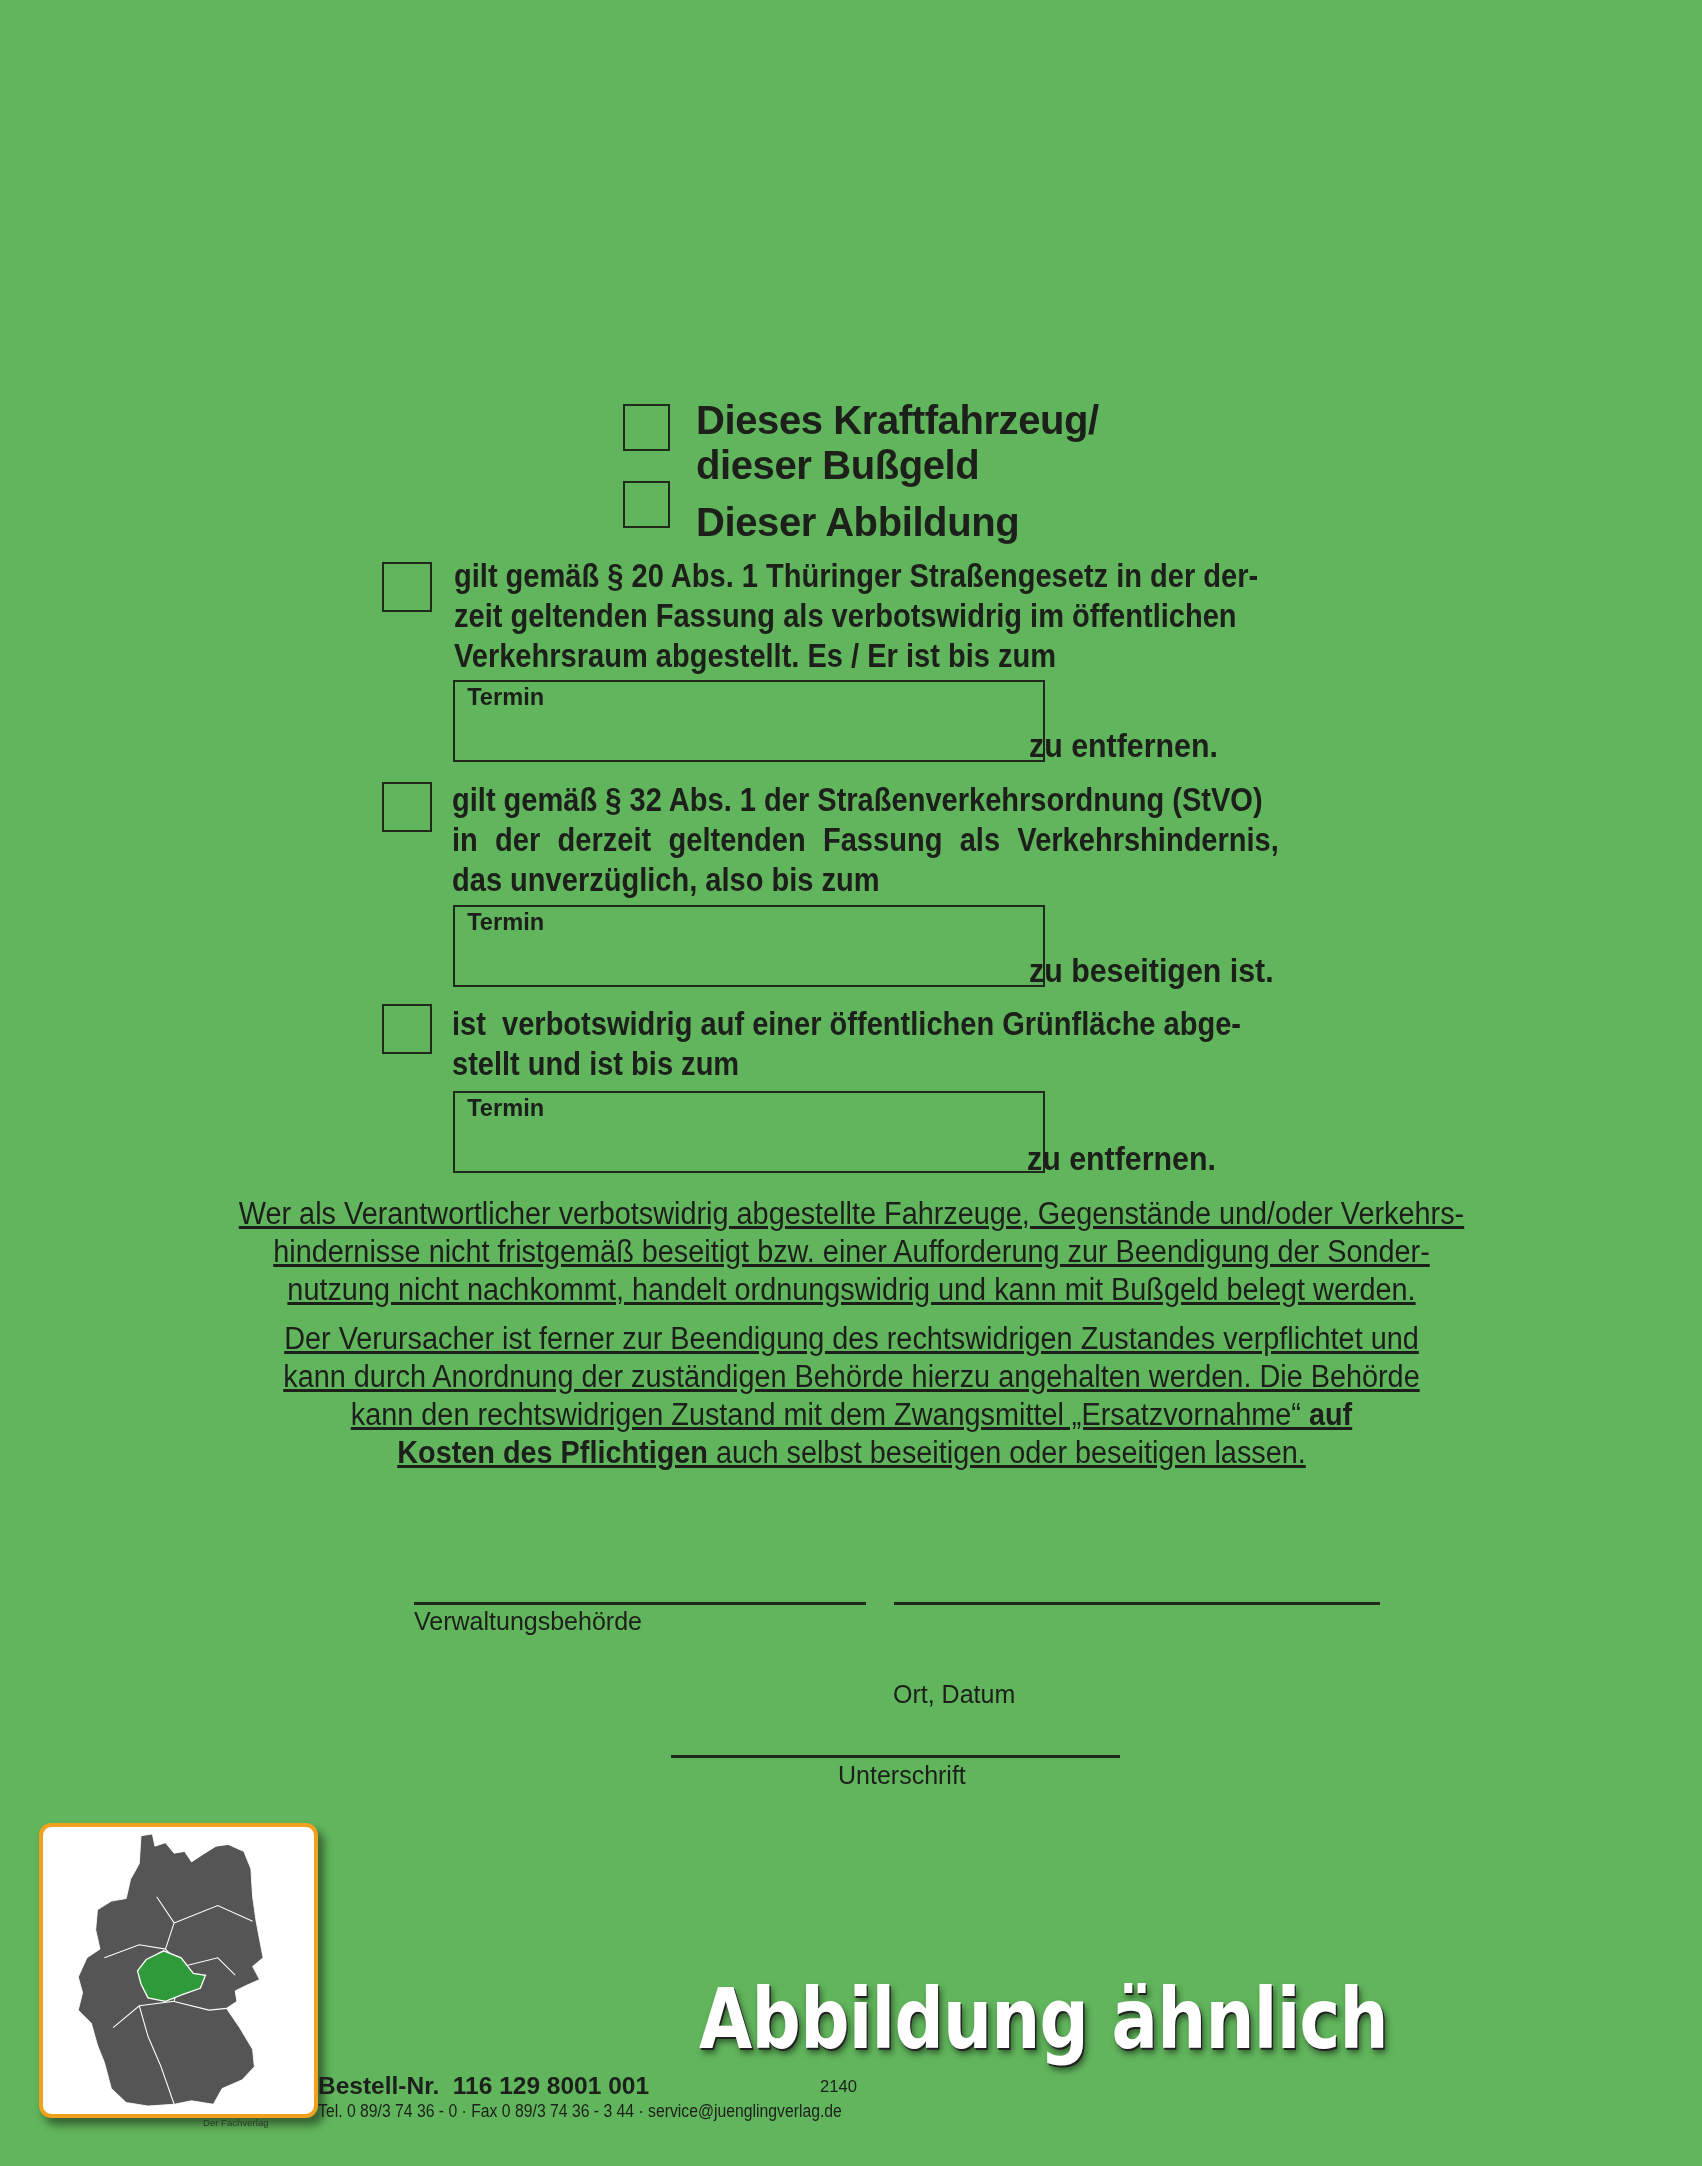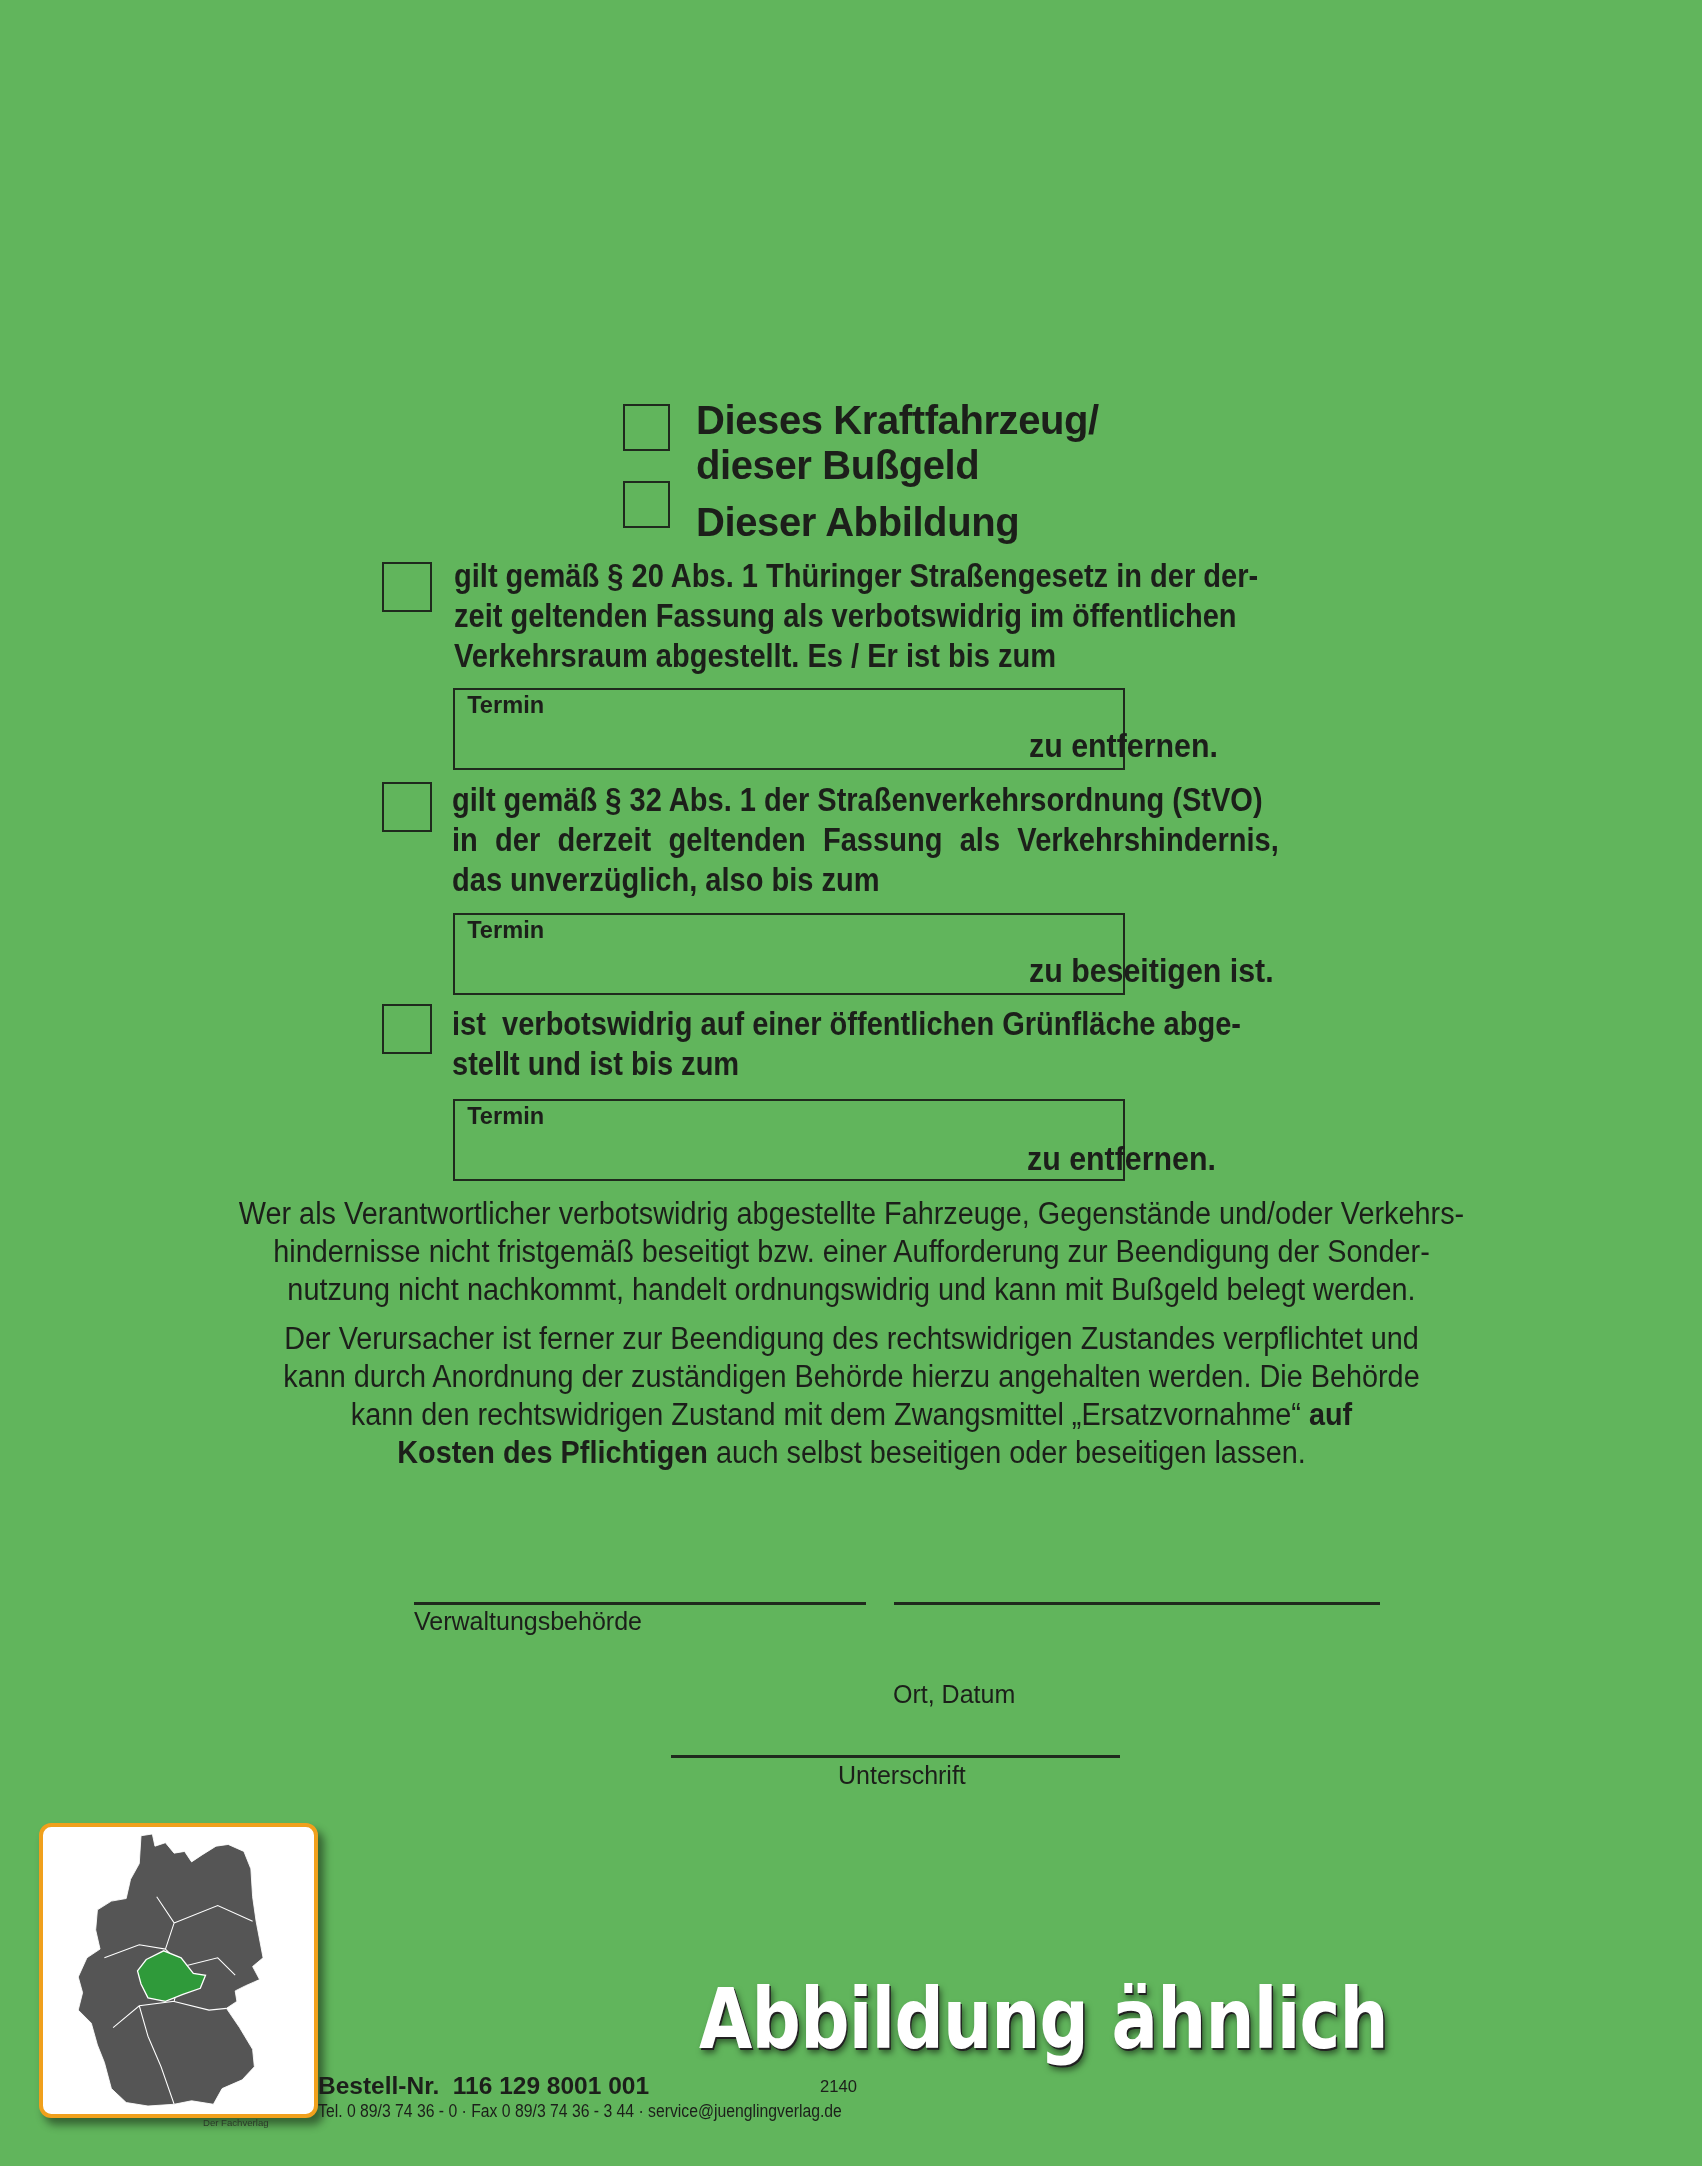--- a/index.html
+++ b/index.html
@@ -2,24 +2,24 @@
 <html style="font-size:14px"><head>
 <meta charset="utf-8">
 <style>
   html, body { margin:0; padding:0; }
   body { width:1702px; height:2166px; background:#61b55c; position:relative; overflow:hidden;
          font-family:"Liberation Sans", sans-serif; color:#1c1f1a; }
   .abs { position:absolute; }
   .cb { position:absolute; width:47px; height:47px; border:2.2px solid #1f2a1d; box-sizing:border-box; }
   .head { font-weight:bold; font-size:40px; line-height:45px; letter-spacing:-0.4px;margin-top:8px; }
   .opt { font-weight:bold; font-size:33px; line-height:40px; transform:scaleX(0.88); transform-origin:left top; white-space:nowrap; }
-  .termin-box { position:absolute; width:672px; height:82px; border:2.2px solid #1f2a1d; box-sizing:border-box;margin-top:8px; }
+  .termin-box { position:absolute; width:592px; height:82px; border:2.2px solid #1f2a1d; box-sizing:border-box; }
   .termin-label { position:absolute; left:12.2px; top:1.7px; font-weight:bold; font-size:23.6px; }
   .tail { position:absolute; font-weight:bold; font-size:33px; transform:scaleX(0.92); transform-origin:left top; white-space:nowrap; }
-  .para { position:absolute; left:131px; width:1441px; text-align:center; font-size:31px; line-height:38px; }
+  .para { position:absolute; left:131px; width:1441px; text-align:center; font-size:31px; line-height:38px;text-decoration:underline; }
   .para .ln { display:block; white-space:nowrap; transform:scaleX(0.93); }
   .sigline { position:absolute; height:2.6px; background:#1f2a1d; }
   .siglabel { position:absolute; font-size:25px; }
   .map-card { position:absolute; left:39px; top:1823px; width:279px; height:295px; background:#fff;
               border:4.4px solid #f0a01c; border-radius:12.2px; box-shadow:5.2px 7px 8.7px rgba(0,0,0,0.45); box-sizing:border-box; }
   .abb { position:absolute; left:699px; top:1970px; font-family:"DejaVu Sans", sans-serif; font-weight:bold;
          font-size:84px; color:#fff; letter-spacing:-0.9px; transform:scaleX(0.82); transform-origin:left top;
          text-shadow:1.7px 1.7px 0 #222, 3.5px 5.2px 7px rgba(0,0,0,0.5); white-space:nowrap; }
 </style>
 </head>

